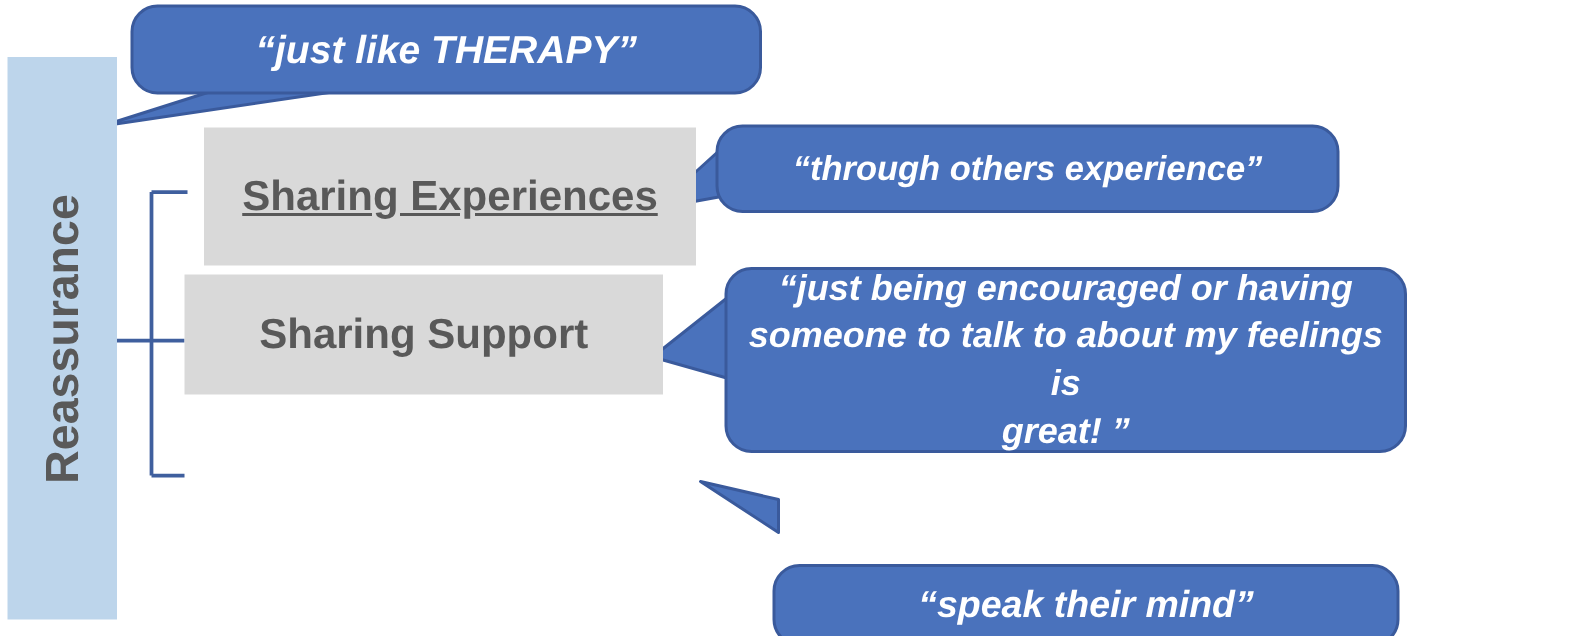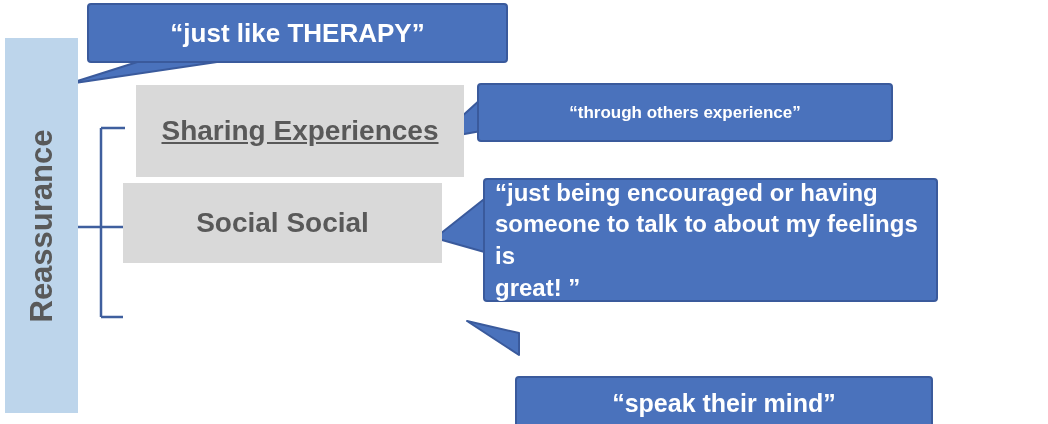--- a/index.html
+++ b/index.html
@@ -53,29 +53,30 @@
     font-size:28px;font-weight:bold;
     z-index:2;
   }
   .node-1{left:136px;top:85px;width:328px;height:92px;text-decoration:underline;}
   .node-2{left:123px;top:183px;width:319px;height:80px;}
   .node-3{left:123px;top:277px;width:352px;height:85px;}
   .bubble{
     position:absolute;
     background:var(--bubble-fill,#4A72BC);
     border:2.5px solid var(--bubble-border,#3A5A9C);
-    border-radius:4px;
+    border-radius:18px;
     box-sizing:border-box;
     display:flex;align-items:center;justify-content:center;
     color:var(--bubble-text,#FFFFFF);
-    font-weight:bold;
+    font-style:italic;font-weight:bold;
+    text-align:center;
     z-index:3;
   }
   .bubble-1{left:87px;top:3px;width:421px;height:60px;font-size:26px;}
-  .bubble-2{left:477px;top:83px;width:416px;height:59px;font-size:17px;}
+  .bubble-2{left:477px;top:83px;width:416px;height:59px;font-size:23px;}
   .bubble-3{left:483px;top:178px;width:455px;height:124px;font-size:24px;line-height:1.32;padding:18px 10px;}
   .bubble-3 .quote-text{white-space:pre-line;}
   .bubble-4{left:515px;top:328px;width:418px;height:55px;font-size:25px;margin-top:48px;}
 </style>
 </head>
 <body>
 
 <div class="canvas">
 
   <svg class="overlay" viewBox="0 0 1048 424" xmlns="http://www.w3.org/2000/svg">
@@ -87,21 +88,21 @@
   </svg>
 
   <div class="category-bar">
     <span class="category-label">Reassurance</span>
   </div>
 
   <div class="node node-1">
     <span class="node-label">Sharing Experiences</span>
   </div>
   <div class="node node-2">
-    <span class="node-label">Social Social</span>
+    <span class="node-label">Sharing Support</span>
   </div>
 
   <div class="bubble bubble-1">
     <span class="quote-text">“just like THERAPY”</span>
   </div>
   <div class="bubble bubble-2">
     <span class="quote-text">“through others experience”</span>
   </div>
   <div class="bubble bubble-3">
     <span class="quote-text">“just being encouraged or having

